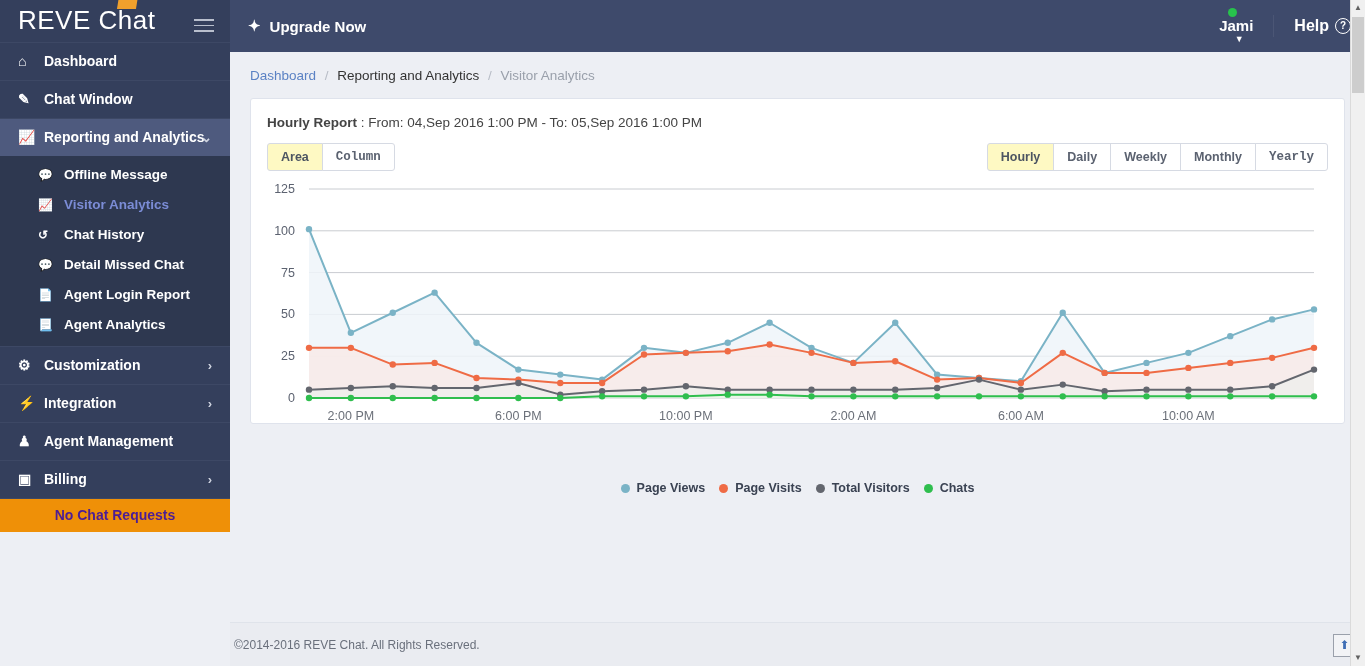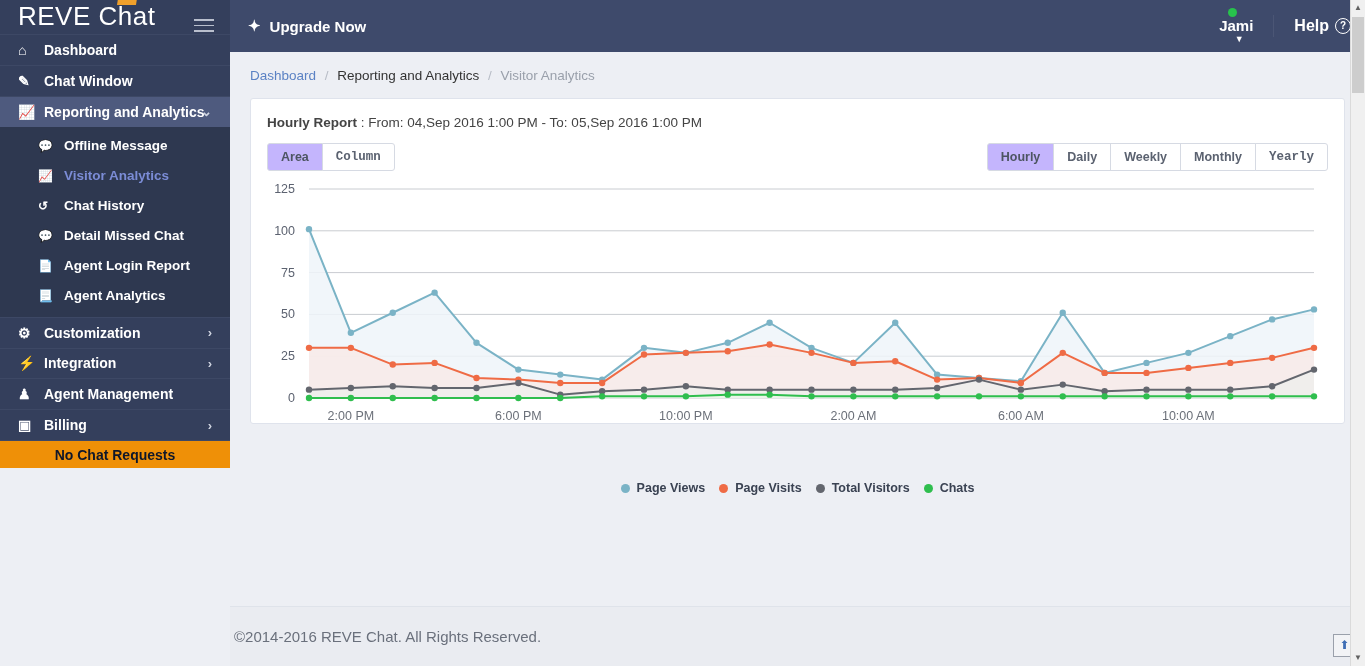--- a/index.html
+++ b/index.html
@@ -7,21 +7,21 @@
   body {
     font-family:"Liberation Sans", sans-serif;
     background:#edeff4;
     font-size:13px;
     color:#333;
   }
   .app { position:relative; width:1365px; height:666px; display:flex; }
 
   
   .sidebar {
-    width:230px; min-width:230px; height:468px;
+    width:230px; min-width:230px; height:532px;
     background:#343f5c; position:relative;
     display:flex; flex-direction:column;
   }
   .brand {
     height:52px; display:flex; align-items:center;
     padding:0 16px 0 18px; position:relative;
   }
   .brand-logo { font-size:26px; color:#ffffff; font-weight:400; letter-spacing:.5px; position:relative; }
   .brand-logo .rv { font-weight:300; }
   .brand-flag {
@@ -48,21 +48,21 @@
   .nav-caret { position:absolute; right:18px; font-size:13px; color:#cfd4e0; }
   .subnav { background:#2e3850; padding:4px 0 6px 0; }
   .sub-item {
     height:30px; display:flex; align-items:center; padding-left:38px;
     color:#ffffff; font-size:13.5px; font-weight:bold; cursor:pointer;
   }
   .sub-item.current { color:#7b8cd6; }
   .sub-ico { width:26px; flex:0 0 26px; font-size:12px; }
   .sidebar-spacer { flex:1 1 auto; border-top:1px solid #3d4865; }
   .chat-req {
-    height:41px; background:#ef9007; color:#0f172a; font-weight:bold;
+    height:41px; background:#ef9007; color:#4c1d95; font-weight:bold;
     font-size:14px; display:flex; align-items:center; justify-content:center;
   }
 
   
   .main { flex:1 1 auto; height:666px; position:relative; background:#edeff4; }
   .topbar {
     height:52px; background:#3e4a6b; display:flex; align-items:center;
     padding:0 14px 0 18px; color:#fff;
   }
   .upgrade { display:flex; align-items:center; font-size:15px; font-weight:bold; cursor:pointer; }
@@ -96,39 +96,39 @@
   .toolbar { display:flex; align-items:flex-start; padding:13px 16px 0 16px; }
   .btn-group { display:flex; }
   .btn {
     border:1px solid #d6dae3; background:#fff; color:#5b6270;
     font-size:12.5px; font-weight:bold; padding:6px 13px;
     font-family:"Liberation Sans", sans-serif; cursor:pointer;
     margin-left:-1px;
   }
   .btn:first-child { margin-left:0; border-radius:3px 0 0 3px; }
   .btn:last-child { border-radius:0 3px 3px 0;font-family:Liberation Mono, monospace; }
-  .btn.sel { background:#c4b5fd; color:#4d5562; }
+  .btn.sel { background:#fef9c3; color:#4d5562; }
   .btn-group.right { margin-left:auto; }
 
   
   .chart-wrap { position:relative; height:300px; margin-top:4px; }
   .chart-svg { display:block; }
   .legend {
     display:flex; justify-content:center; align-items:center;
     margin-top:6px; gap:14px;
   }
   .leg { display:flex; align-items:center; font-size:12.5px; font-weight:bold; color:#3a4252; }
   .leg .sw { width:9px; height:9px; border-radius:50%; margin-right:7px; }
 
   
   .footer {
-    position:absolute; left:0; right:0; bottom:0; height:60px;
+    position:absolute; left:0; right:0; bottom:0; height:44px;
     background:#eaecf1; border-top:1px solid #dfe3ea;
     display:flex; align-items:center; padding-left:4px;
-    font-size:15px; color:#6a707c;
+    font-size:12px; color:#6a707c;
   }
   .to-top {
     position:absolute; right:9px; bottom:9px; width:23px; height:23px;
     border:1px solid #9aa0ab; background:#f2f3f6; color:#3f6eb5;
     font-size:12px; line-height:21px; text-align:center; cursor:pointer;
   }
 
   
   .scrollbar {
     position:absolute; right:0; top:0; width:15px; height:666px;

